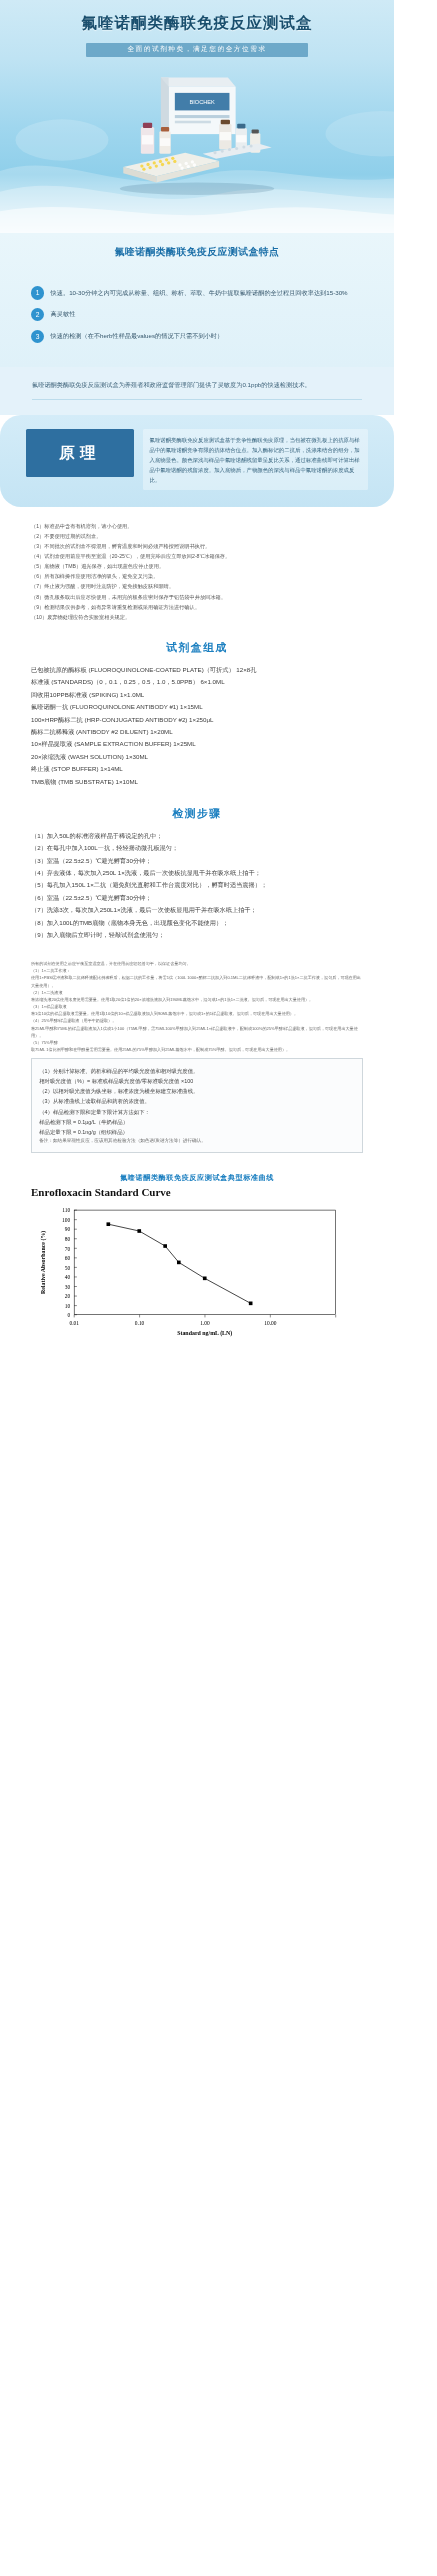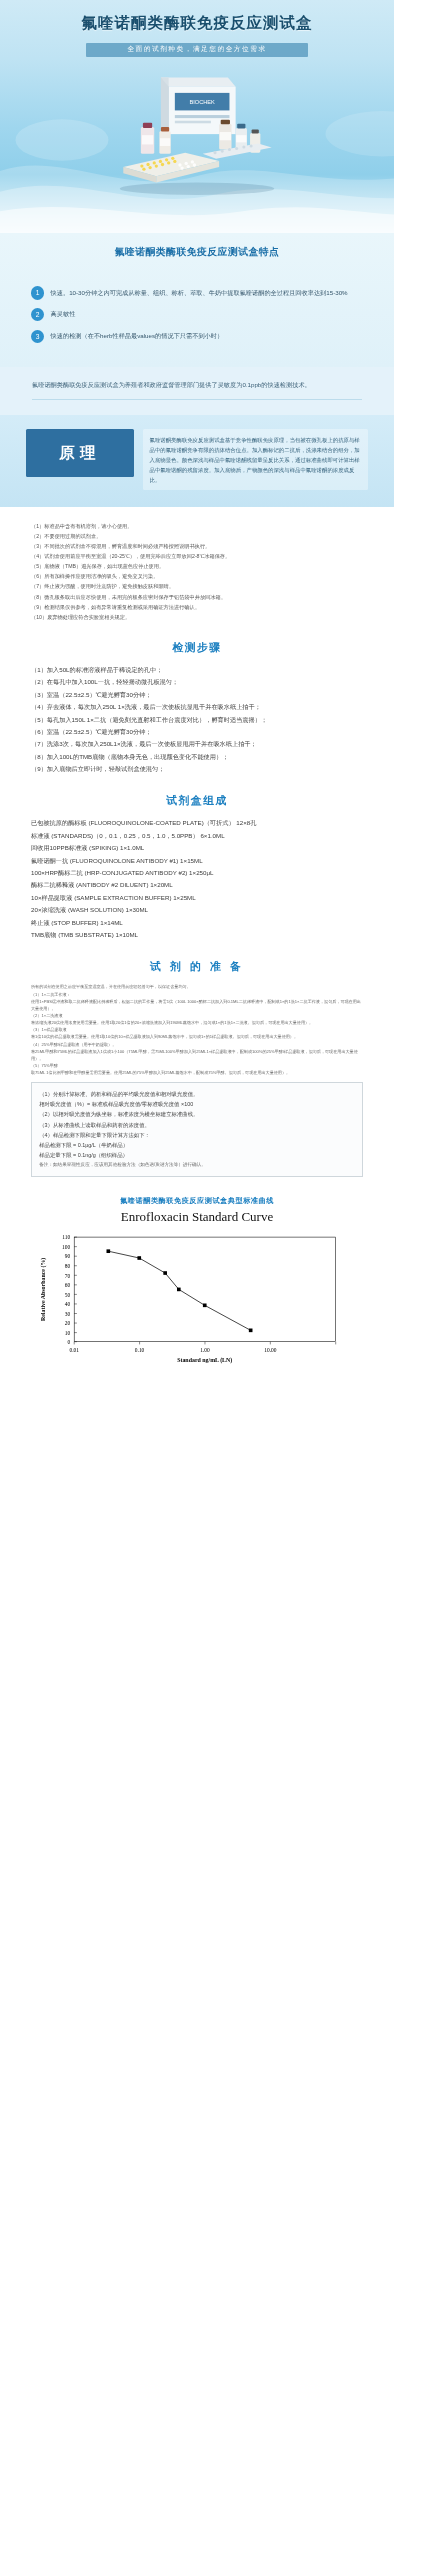--- a/index.html
+++ b/index.html
@@ -83,20 +83,21 @@
     line-height: 1.9;
   }
   .sens-line { height: 0.5px; background: #bcdcec; margin-top: 8.2px; }
 
   
   .principle {
     background: linear-gradient(180deg,#d4ecf8 0%, #c4e4f4 100%);
     padding: 14.4px 26px 17.5px;
     display: flex;
     align-items: flex-start;
+    border-radius: 21px;
   }
   .principle-badge {
     flex: 0 0 108px;
     background: #2e6fa0;
     color: #fff;
     font-size: 15.5px;
     font-weight: bold;
     letter-spacing: 5.2px;
     text-align: center;
     padding: 13.4px 0;
@@ -157,24 +158,24 @@
     text-align: center;
     color: #1b7fc0;
     font-size: 7.2px;
     font-weight: bold;
     letter-spacing: 0.5px;
     padding: 9.3px 0 3.1px;
     background: #fff;
   }
   .curve-box { background:#fff; padding: 0 31px 20.6px; }
   .curve-title {
-    text-align:center;
+    text-align:left;
     font-family: "Liberation Serif", serif;
-    font-size: 13px;
-    font-weight: normal;
+    font-size: 11px;
+    font-weight: bold;
     color: #111;
     margin-bottom: 3.1px;
   }
   .curve-plot { width: 100%; }
 </style>
 </head>
 <body>
 
 <div class="page">
 
@@ -304,52 +305,51 @@
       <div>（5）底物液（TMB）避光保存，如出现蓝色应停止使用。</div>
       <div>（6）所有加样操作应使用洁净的吸头，避免交叉污染。</div>
       <div>（7）终止液为强酸，使用时注意防护，避免接触皮肤和眼睛。</div>
       <div>（8）微孔板条取出后应尽快使用，未用完的板条应密封保存于铝箔袋中并放回冰箱。</div>
       <div>（9）检测结果仅供参考，如有异常请重复检测或采用确证方法进行确认。</div>
       <div>（10）废弃物处理应符合实验室相关规定。</div>
     </div>
   </div>
 
   <div class="sec">
-    <div class="sec-title sp">检测步骤</div>
-    <div class="body-md">
-      <div>（1）加入50L的标准溶液样品于稀说定的孔中；</div>
-      <div>（2）在每孔中加入100L一抗，轻轻摇动微孔板混匀；</div>
-      <div>（3）室温（22.5±2.5）℃避光孵育30分钟；</div>
-      <div>（4）弃去液体，每次加入250L 1×洗液，最后一次使板抗显甩干并在吸水纸上拍干；</div>
-      <div>（5）每孔加入150L 1×二抗（避免刻光直射和工作台震度对比），孵育时适当震摇）；</div>
-      <div>（6）室温（22.5±2.5）℃避光孵育30分钟；</div>
-      <div>（7）洗涤3次，每次加入250L1×洗液，最后一次使板显甩用干并在吸水纸上拍干；</div>
-      <div>（8）加入100L的TMB底物（底物本身无色，出现颜色变化不能使用）；</div>
-      <div>（9）加入底物后立即计时，轻敲试剂盒使混匀；</div>
-    </div>
-  </div>
-
-  <div class="sec">
     <div class="sec-title sp">试剂盒组成</div>
     <div class="body-md">
       <div>已包被抗原的酶标板 (FLUOROQUINOLONE-COATED PLATE)（可折式） 12×8孔</div>
       <div>标准液 (STANDARDS)（0，0.1，0.25，0.5，1.0，5.0PPB） 6×1.0ML</div>
       <div>回收用10PPB标准液 (SPIKING) 1×1.0ML</div>
       <div>氟喹诺酮一抗 (FLUOROQUINOLONE ANTIBODY #1) 1×15ML</div>
       <div>100×HRP酶标二抗 (HRP-CONJUGATED ANTIBODY #2) 1×250μL</div>
       <div>酶标二抗稀释液 (ANTIBODY #2 DILUENT) 1×20ML</div>
       <div>10×样品提取液 (SAMPLE EXTRACTION BUFFER) 1×25ML</div>
       <div>20×浓缩洗液 (WASH SOLUTION) 1×30ML</div>
       <div>终止液 (STOP BUFFER) 1×14ML</div>
       <div>TMB底物 (TMB SUBSTRATE) 1×10ML</div>
     </div>
   </div>
 
   <div class="sec">
-    <div class="sec-title">试 剂 的 准 备</div>
+    <div class="sec-title sp">检测步骤</div>
+    <div class="body-md">
+      <div>（1）加入50L的标准溶液样品于稀说定的孔中；</div>
+      <div>（2）在每孔中加入100L一抗，轻轻摇动微孔板混匀；</div>
+      <div>（3）室温（22.5±2.5）℃避光孵育30分钟；</div>
+      <div>（4）弃去液体，每次加入250L 1×洗液，最后一次使板抗显甩干并在吸水纸上拍干；</div>
+      <div>（5）每孔加入150L 1×二抗（避免刻光直射和工作台震度对比），孵育时适当震摇）；</div>
+      <div>（6）室温（22.5±2.5）℃避光孵育30分钟；</div>
+      <div>（7）洗涤3次，每次加入250L1×洗液，最后一次使板显甩用干并在吸水纸上拍干；</div>
+      <div>（8）加入100L的TMB底物（底物本身无色，出现颜色变化不能使用）；</div>
+      <div>（9）加入底物后立即计时，轻敲试剂盒使混匀；</div>
+    </div>
+  </div>
+
+  <div class="sec">
     <div class="body-xs">
       <div>所有的试剂在使用之前应平衡至室温室温，并在使用前应轻轻摇匀于，以保证含量均匀。</div>
       <div>（1）1×二抗工作液：</div>
       <div>使用1×PBS缓冲液和取二抗稀释液配比例稀释后，根据二抗的工作量，将需1倍（100L 1000×酶标二抗加入到0.1ML二抗稀释液中，配制成1×的1洗1×二抗工作液，混匀后，可现在用出大量使用）。</div>
       <div>（2）1×二洗液液</div>
       <div>将浓缩洗液20倍使用浓度使用需要量。使用1取20倍1倍的20×浓缩洗液加入到190ML蒸馏水中，混匀成1×的1洗1×二洗液。混匀后，可现在用出大量使用）。</div>
       <div>（3）1×样品提取液</div>
       <div>将1倍10倍的样品提取液需要量。使用1取10倍的10×样品提取液加入到90ML蒸馏水中，混匀成1×的1样品提取液。混匀后，可现在用出大量使用）。</div>
       <div>（4）25%甲醇/样品提取液（用于牛奶提取）。</div>
       <div>将25ML甲醇和75ML的样品提取液加入1倍成1小100（75ML甲醇，需75ML100%甲醇加入到25ML1×样品提取液中，配制成100%的25%甲醇/样品提取液，混匀后，可现在用出大量使用）。</div>

